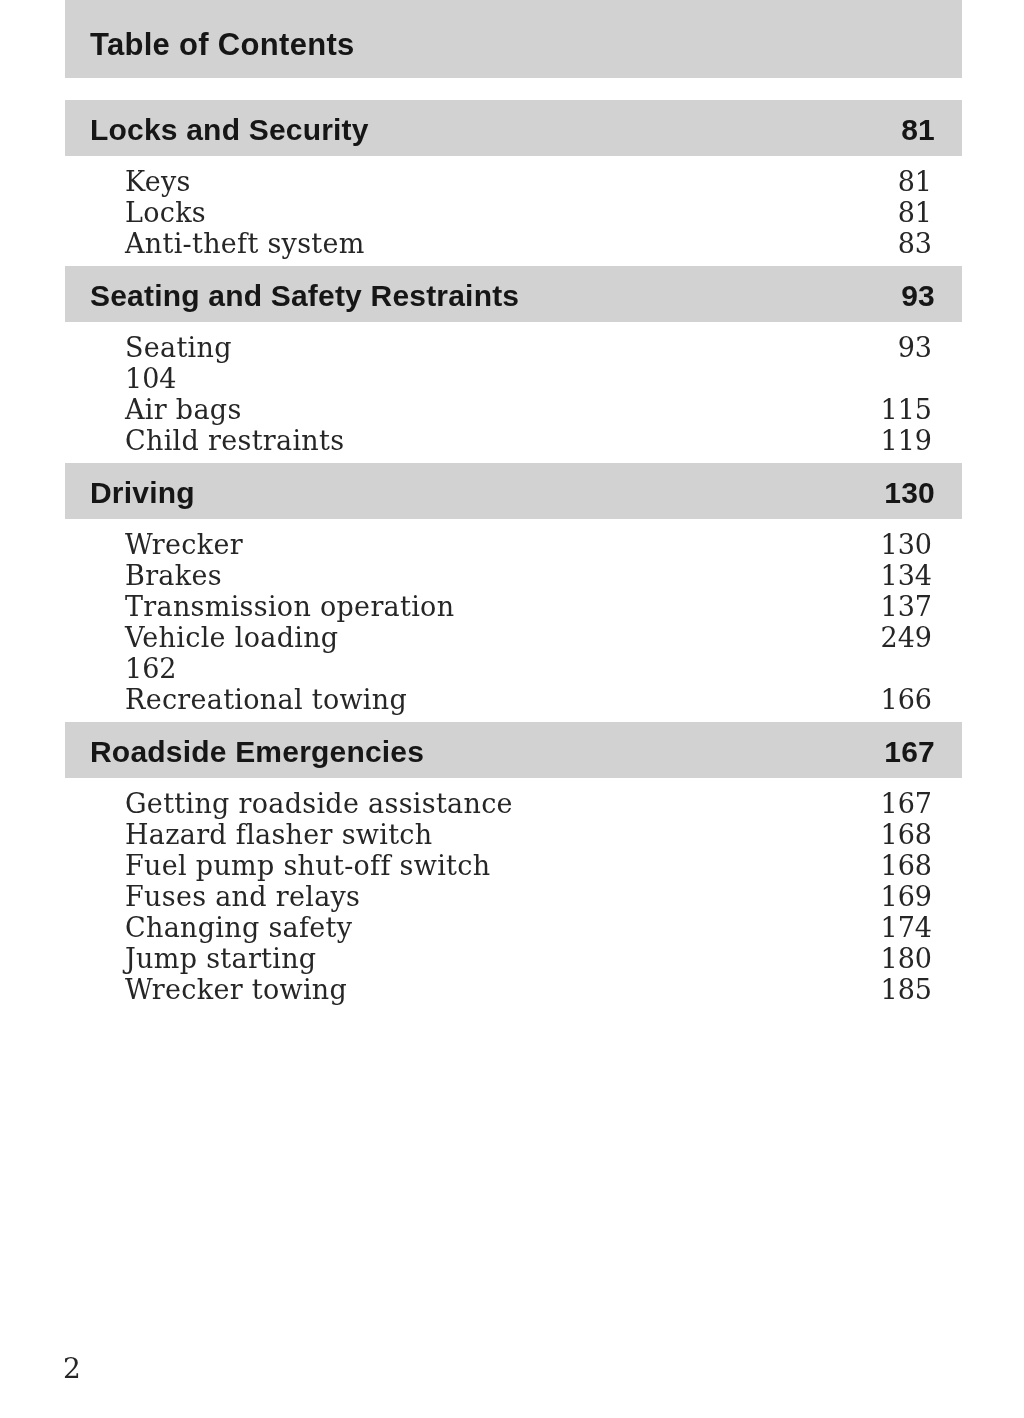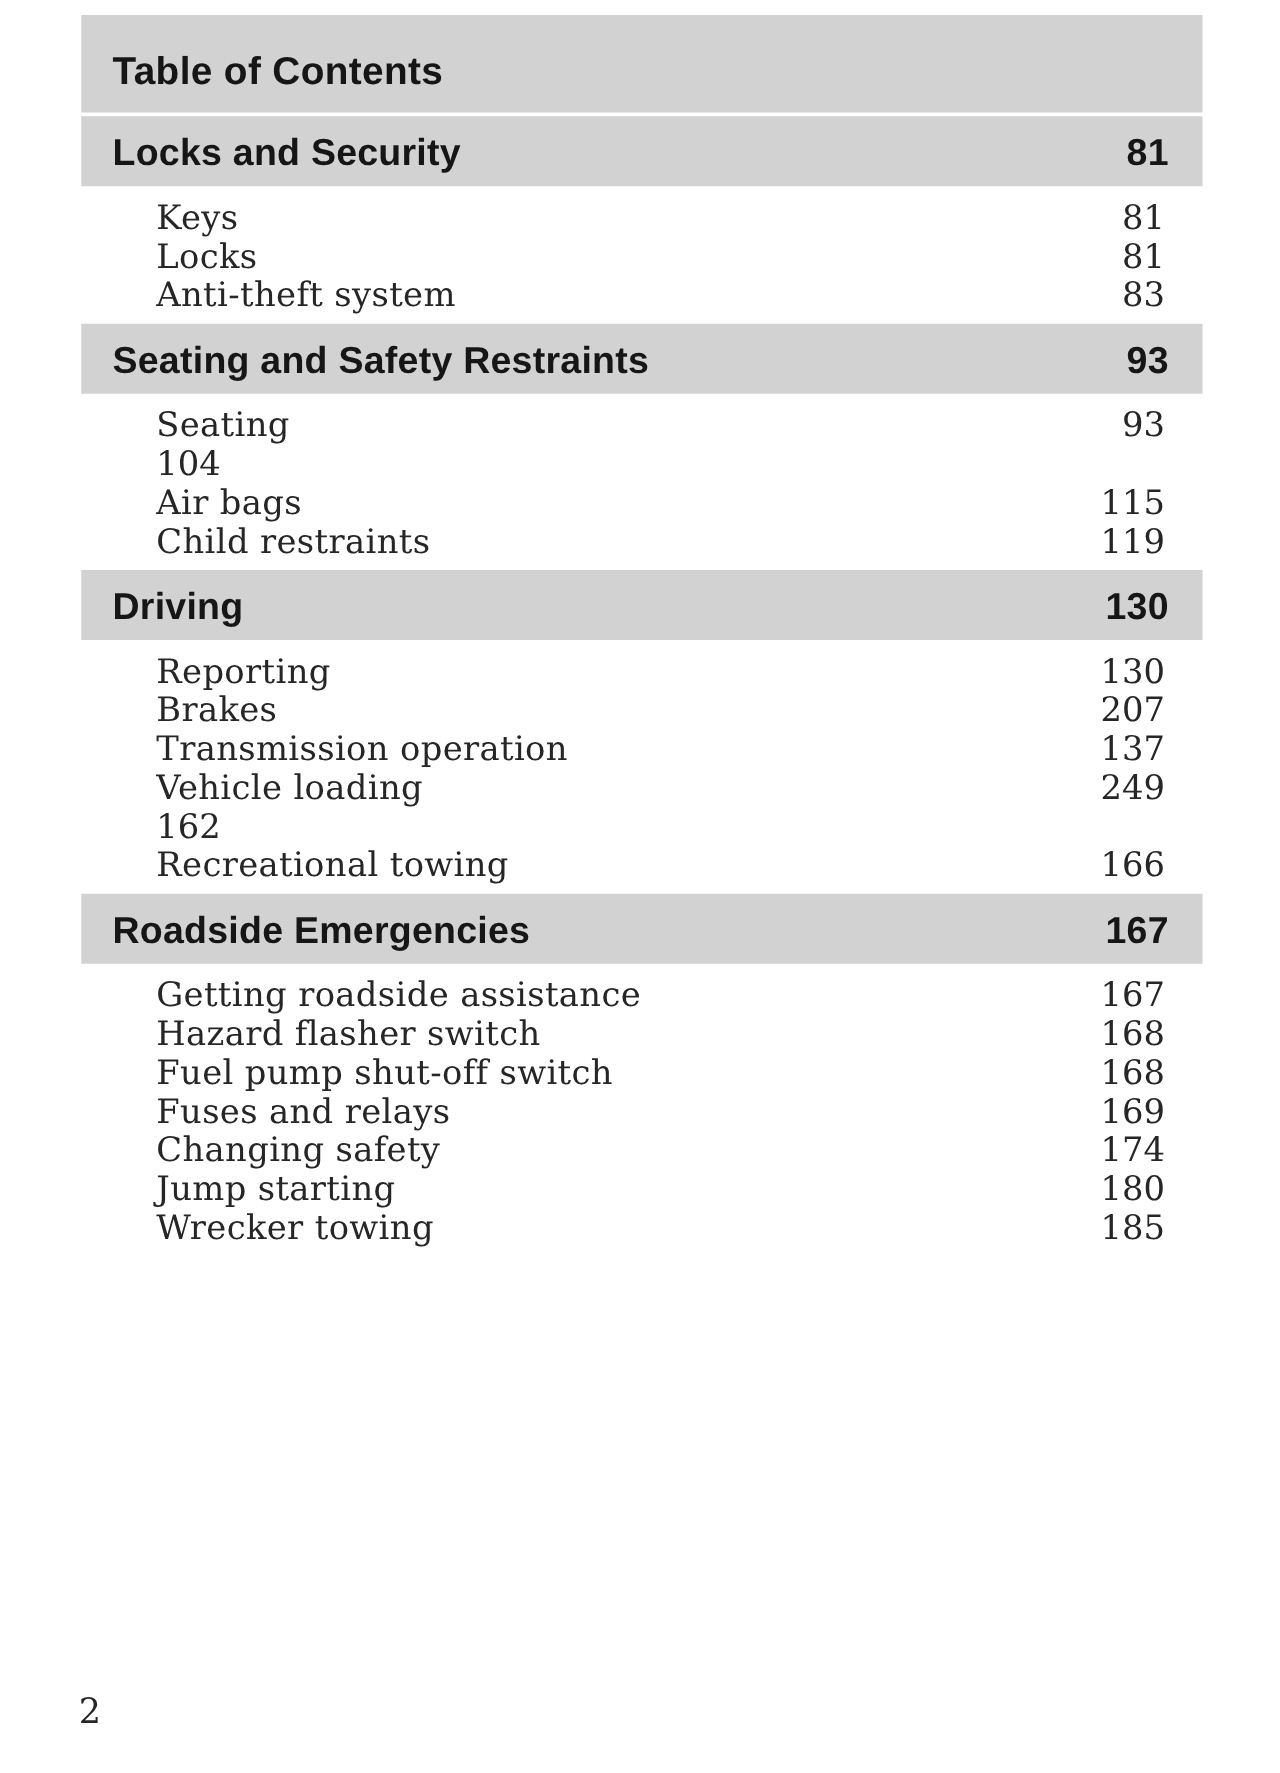--- a/index.html
+++ b/index.html
@@ -9,40 +9,40 @@
     background: #ffffff;
   }
   body {
     position: relative;
     font-family: "Liberation Sans", sans-serif;
     overflow: hidden;
   }
   .content {
     position: absolute;
     left: 65px;
-    top: 12px;
+    top: 0;
     width: 897px;
   }
   .bar {
     background: var(--bar-bg, #d2d2d2);
   }
   .title-bar {
     height: 78px;
     display: flex;
     align-items: center;
     padding: 12px 0 0 25px;
   }
   .title-text {
     font-size: 31px;
     font-weight: bold;
     color: var(--heading-text, #161616);
     letter-spacing: 0.3px;
   }
   .sections {
-    margin-top: 3px;
+    margin-top: 22px;
   }
   .section-bar {
     height: 56px;
     display: flex;
     align-items: center;
     justify-content: space-between;
     padding: 3px 27px 0 25px;
   }
   .section-label, .section-page {
     font-size: 30px;
@@ -142,27 +142,27 @@
 </div>
   </div>
 
   <div class="section">
     <div class="section-bar bar">
       <span class="section-label">Driving</span>
       <span class="section-page">130</span>
     </div>
     <div class="items">
   <div class="item">
-    <span class="item-label">Reporting</span>
+    <span class="item-label">Wrecker</span>
     <span class="item-page">130</span>
   </div>
 
   <div class="item">
     <span class="item-label">Brakes</span>
-    <span class="item-page">207</span>
+    <span class="item-page">134</span>
   </div>
 
   <div class="item">
     <span class="item-label">Transmission operation</span>
     <span class="item-page">137</span>
   </div>
 
   <div class="item">
     <span class="item-label">Vehicle loading</span>
     <span class="item-page">249</span>

